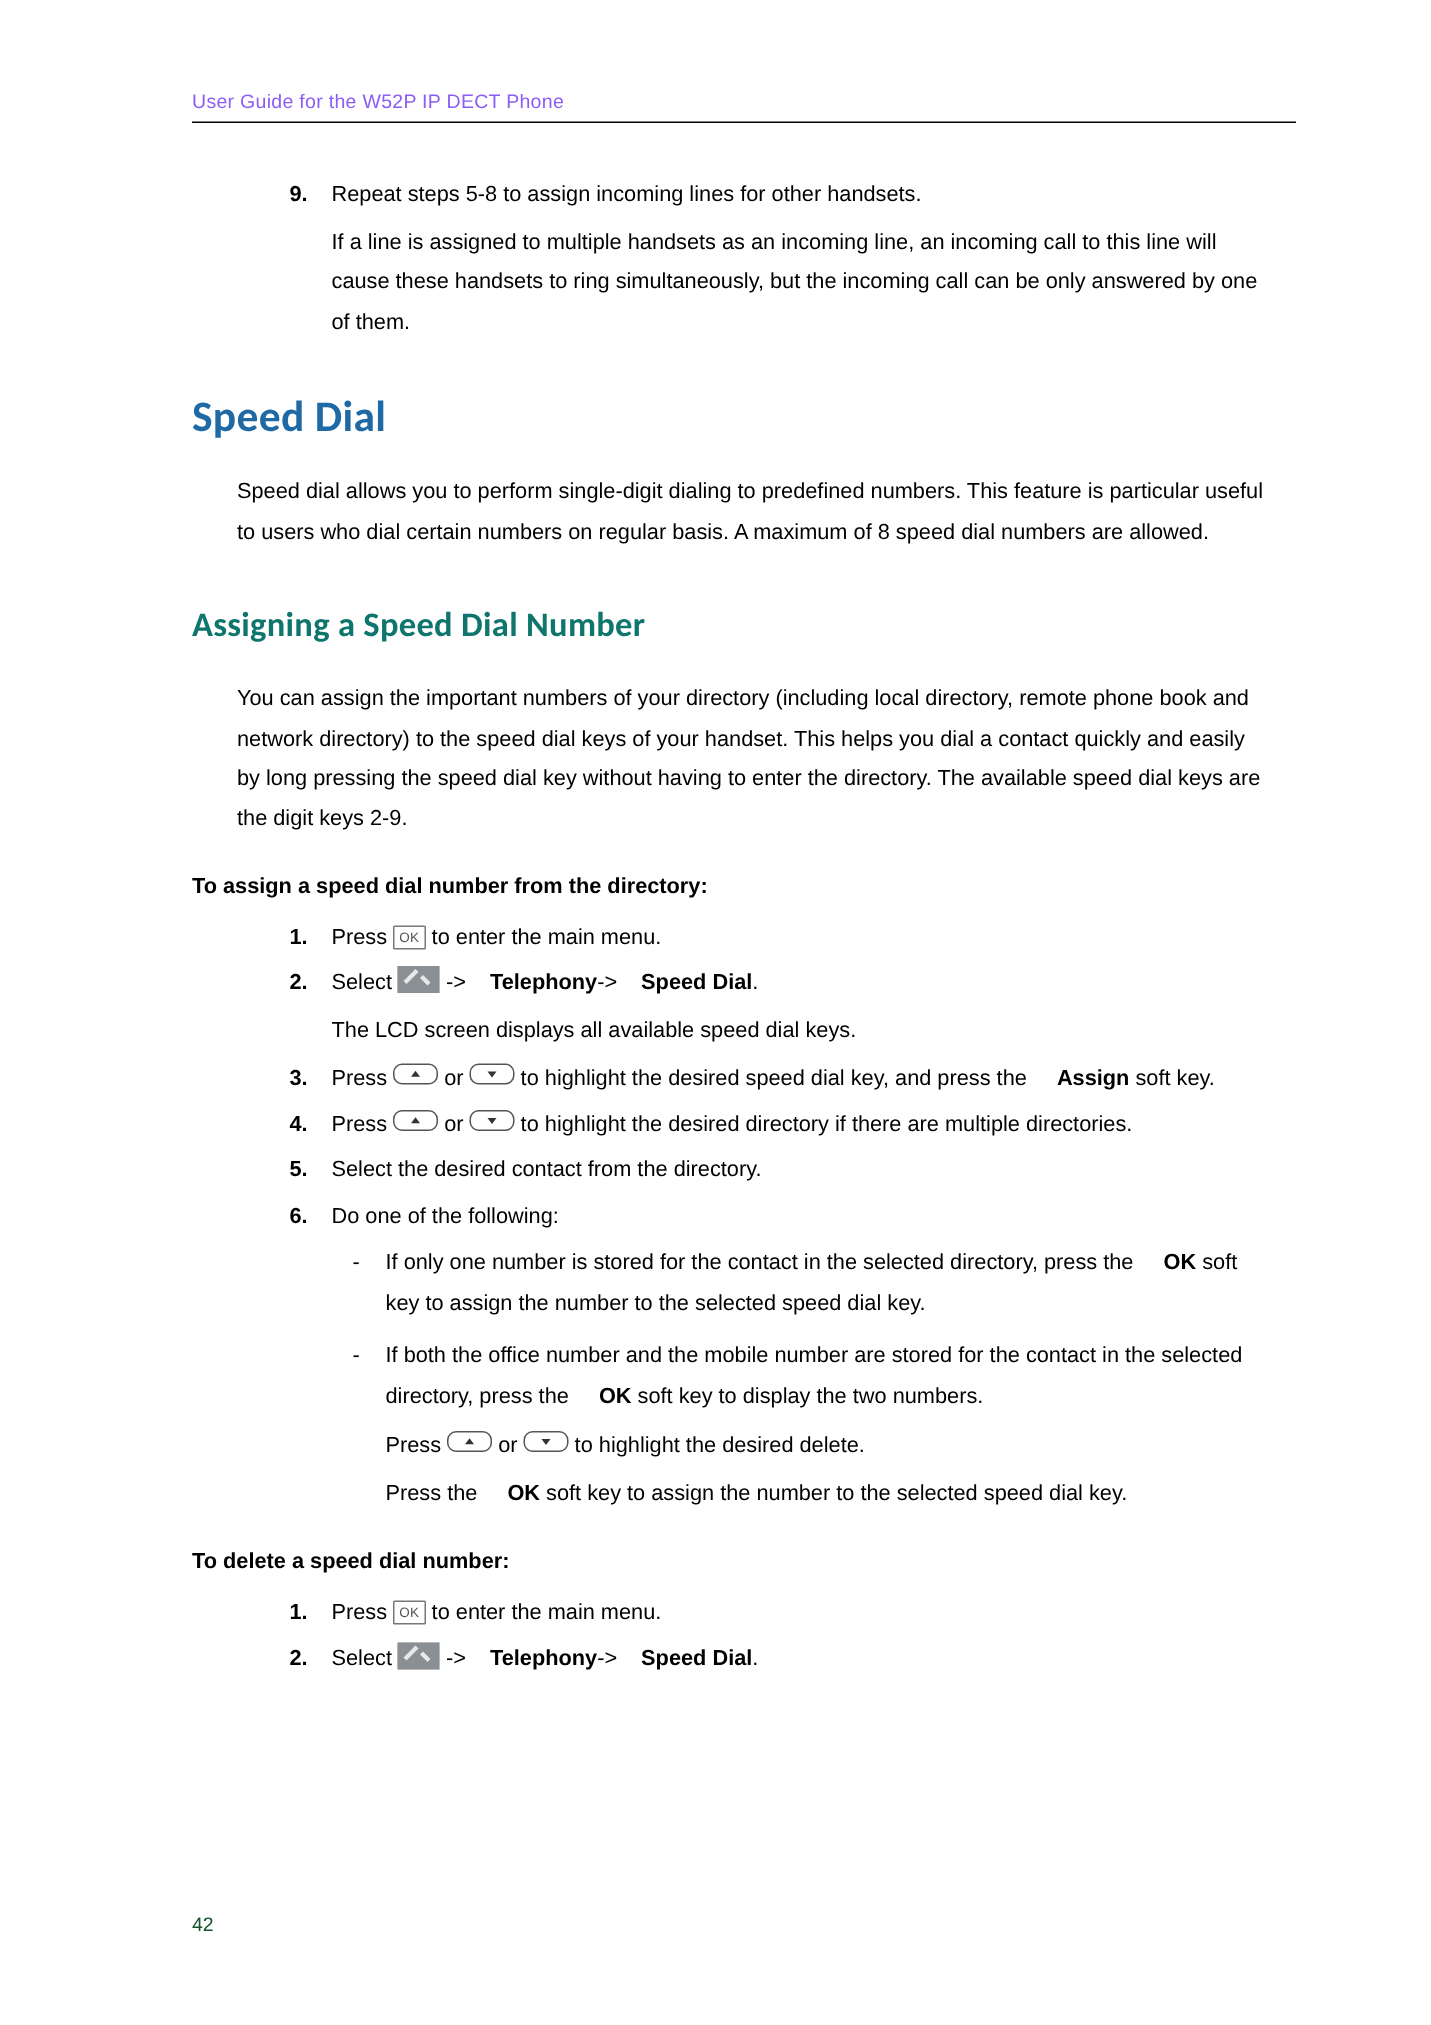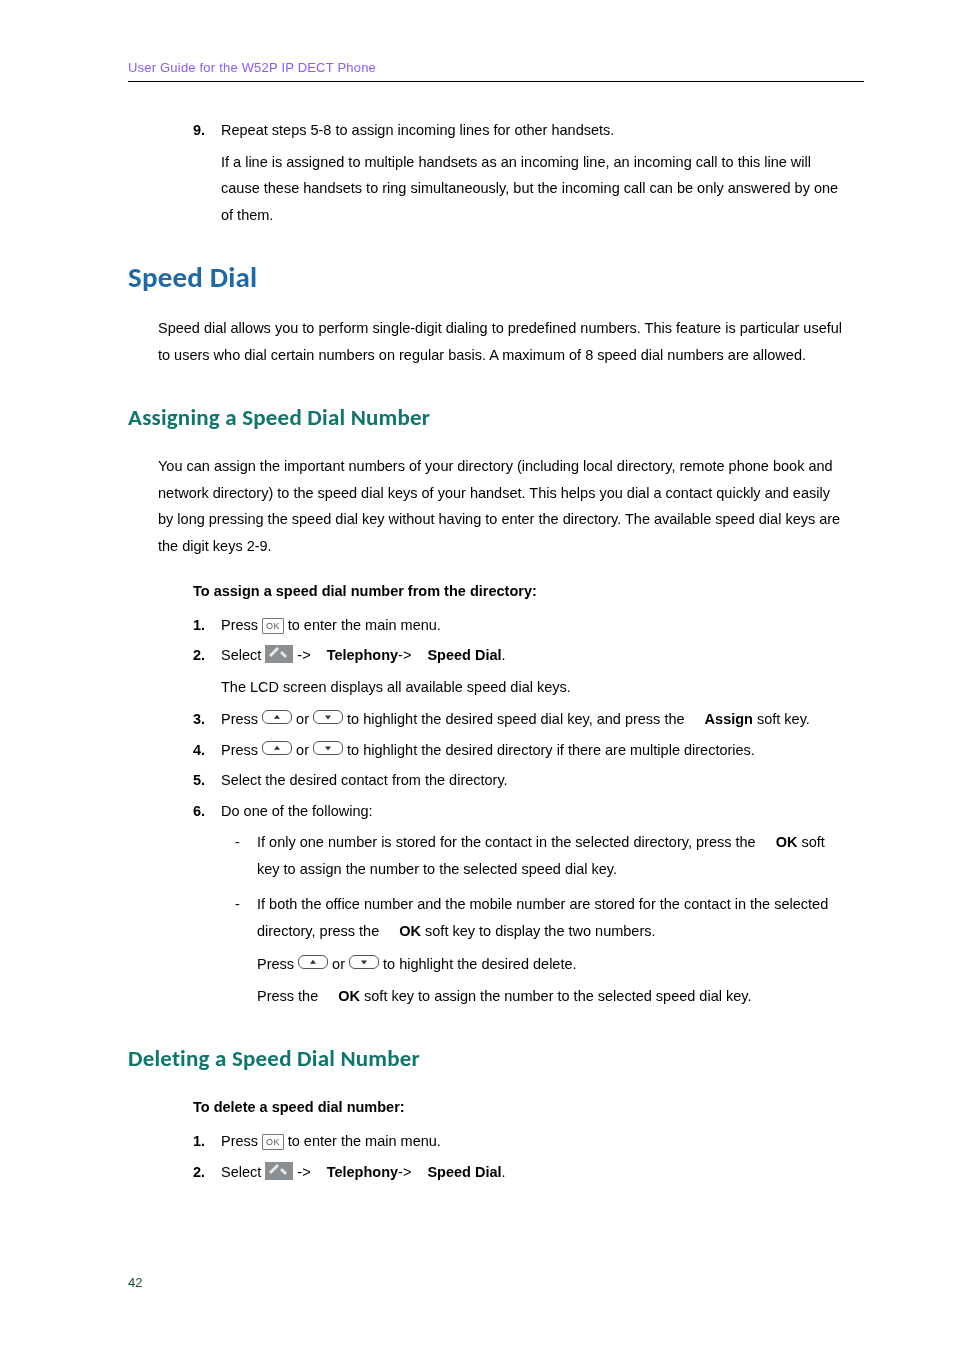--- a/index.html
+++ b/index.html
@@ -43,21 +43,20 @@
   .body-text {
     font-size: 14.5px;
     line-height: 1.85;
     margin-left: 30px;
     margin-right: 20px;
   }
   .bold-lead {
     font-weight: bold;
     font-size: 14.5px;
     line-height: 1.85;
-    margin-left: 65px;
     margin-top: 18px;
     margin-bottom: 8px;
   }
   ol.num-list {
     list-style: none;
     margin: 0 20px 0 65px;
     padding: 0;
     counter-reset: item;
     font-size: 14.5px;
     line-height: 1.7;
@@ -247,21 +246,20 @@
             </div>
             <div class="sub-text">
               <span data-bind="sections.assigning.steps.5.bullets.1.line3_pre">Press the </span><span class="b" data-bind="sections.assigning.steps.5.bullets.1.line3_ok">OK</span><span data-bind="sections.assigning.steps.5.bullets.1.line3_post"> soft key to assign the number to the selected speed dial key.</span>
             </div>
           </li>
         </ul>
       </span>
     </li>
   </ol>
 
-  <h2 class="h2" data-bind="sections.deleting.title">Deleting a Speed Dial Number</h2>
   <div class="bold-lead" data-bind="sections.deleting.lead">To delete a speed dial number:</div>
 
   <ol class="num-list">
 
     <li>
       <span class="num" data-bind="sections.deleting.steps.0.num">1.</span>
       <span class="li-body">
         <span data-bind="sections.deleting.steps.0.pre">Press </span><span class="key-ok" data-bind="labels.ok_key">OK</span><span data-bind="sections.deleting.steps.0.post"> to enter the main menu.</span>
       </span>
     </li>

